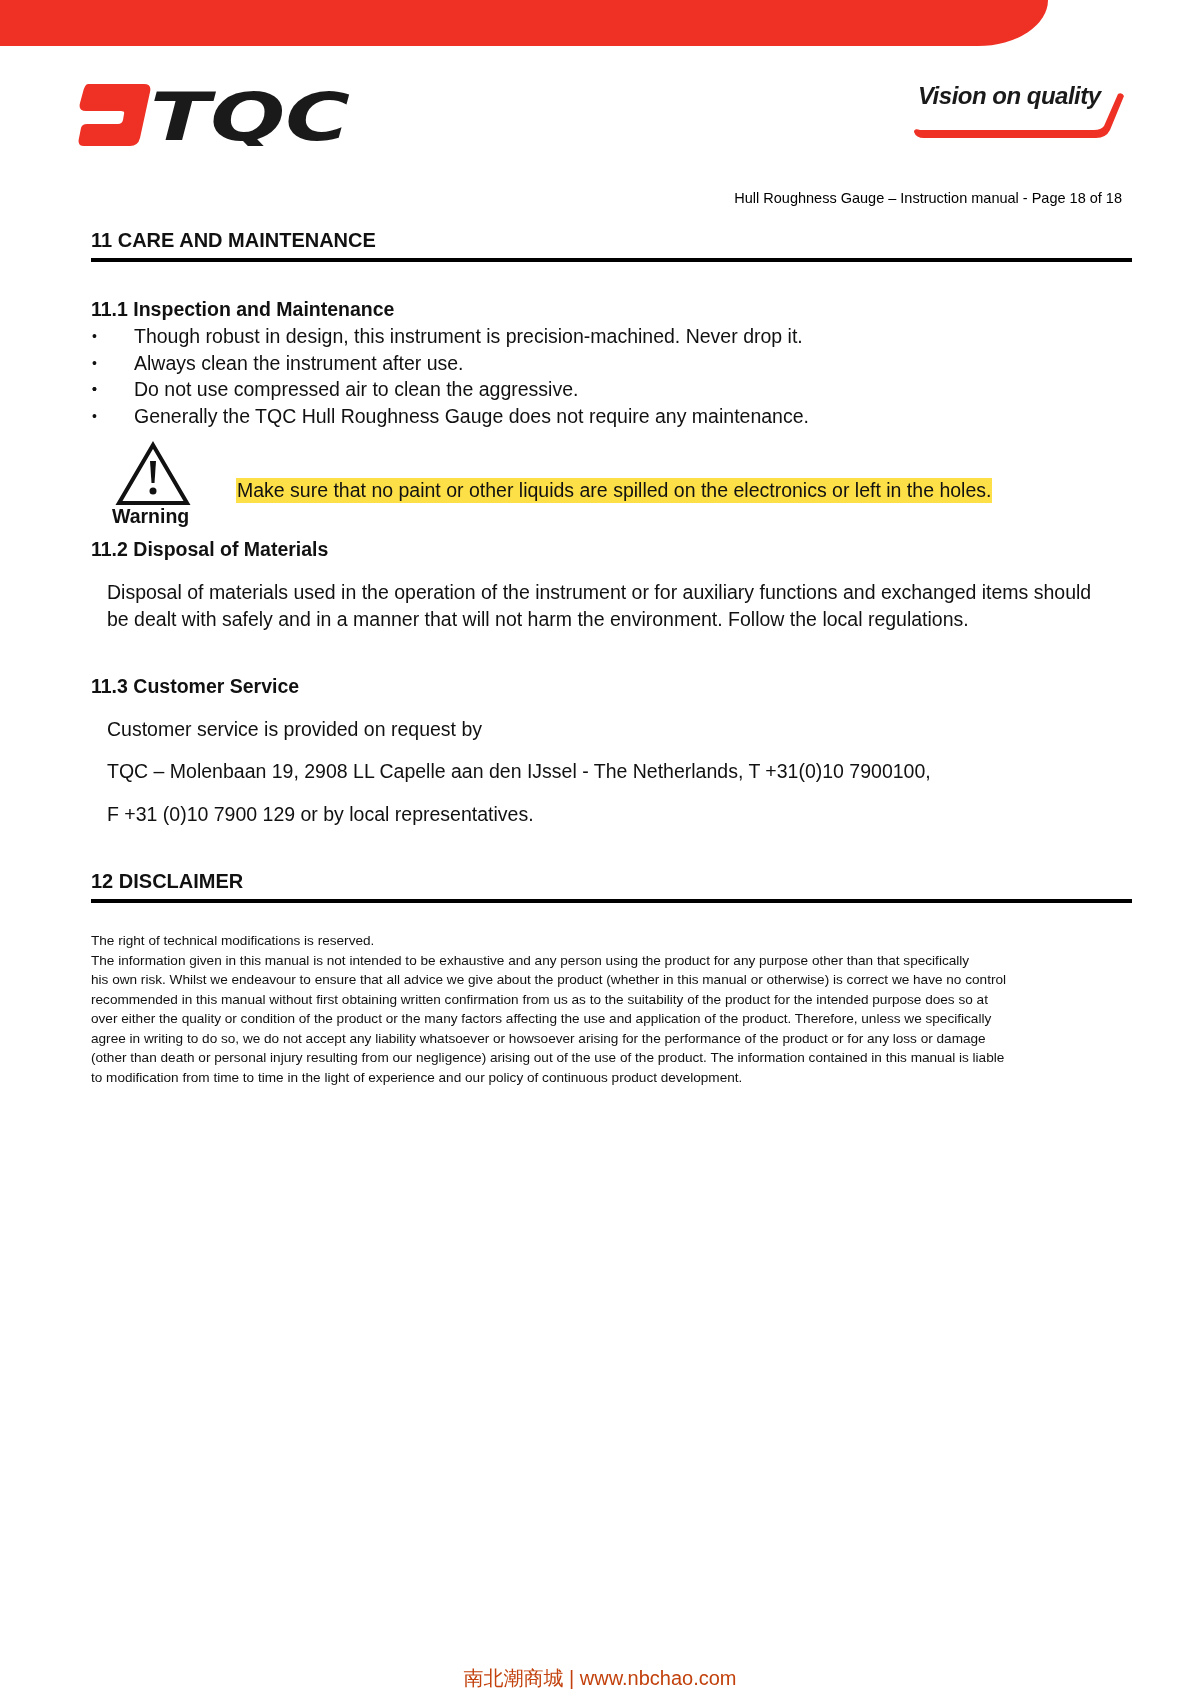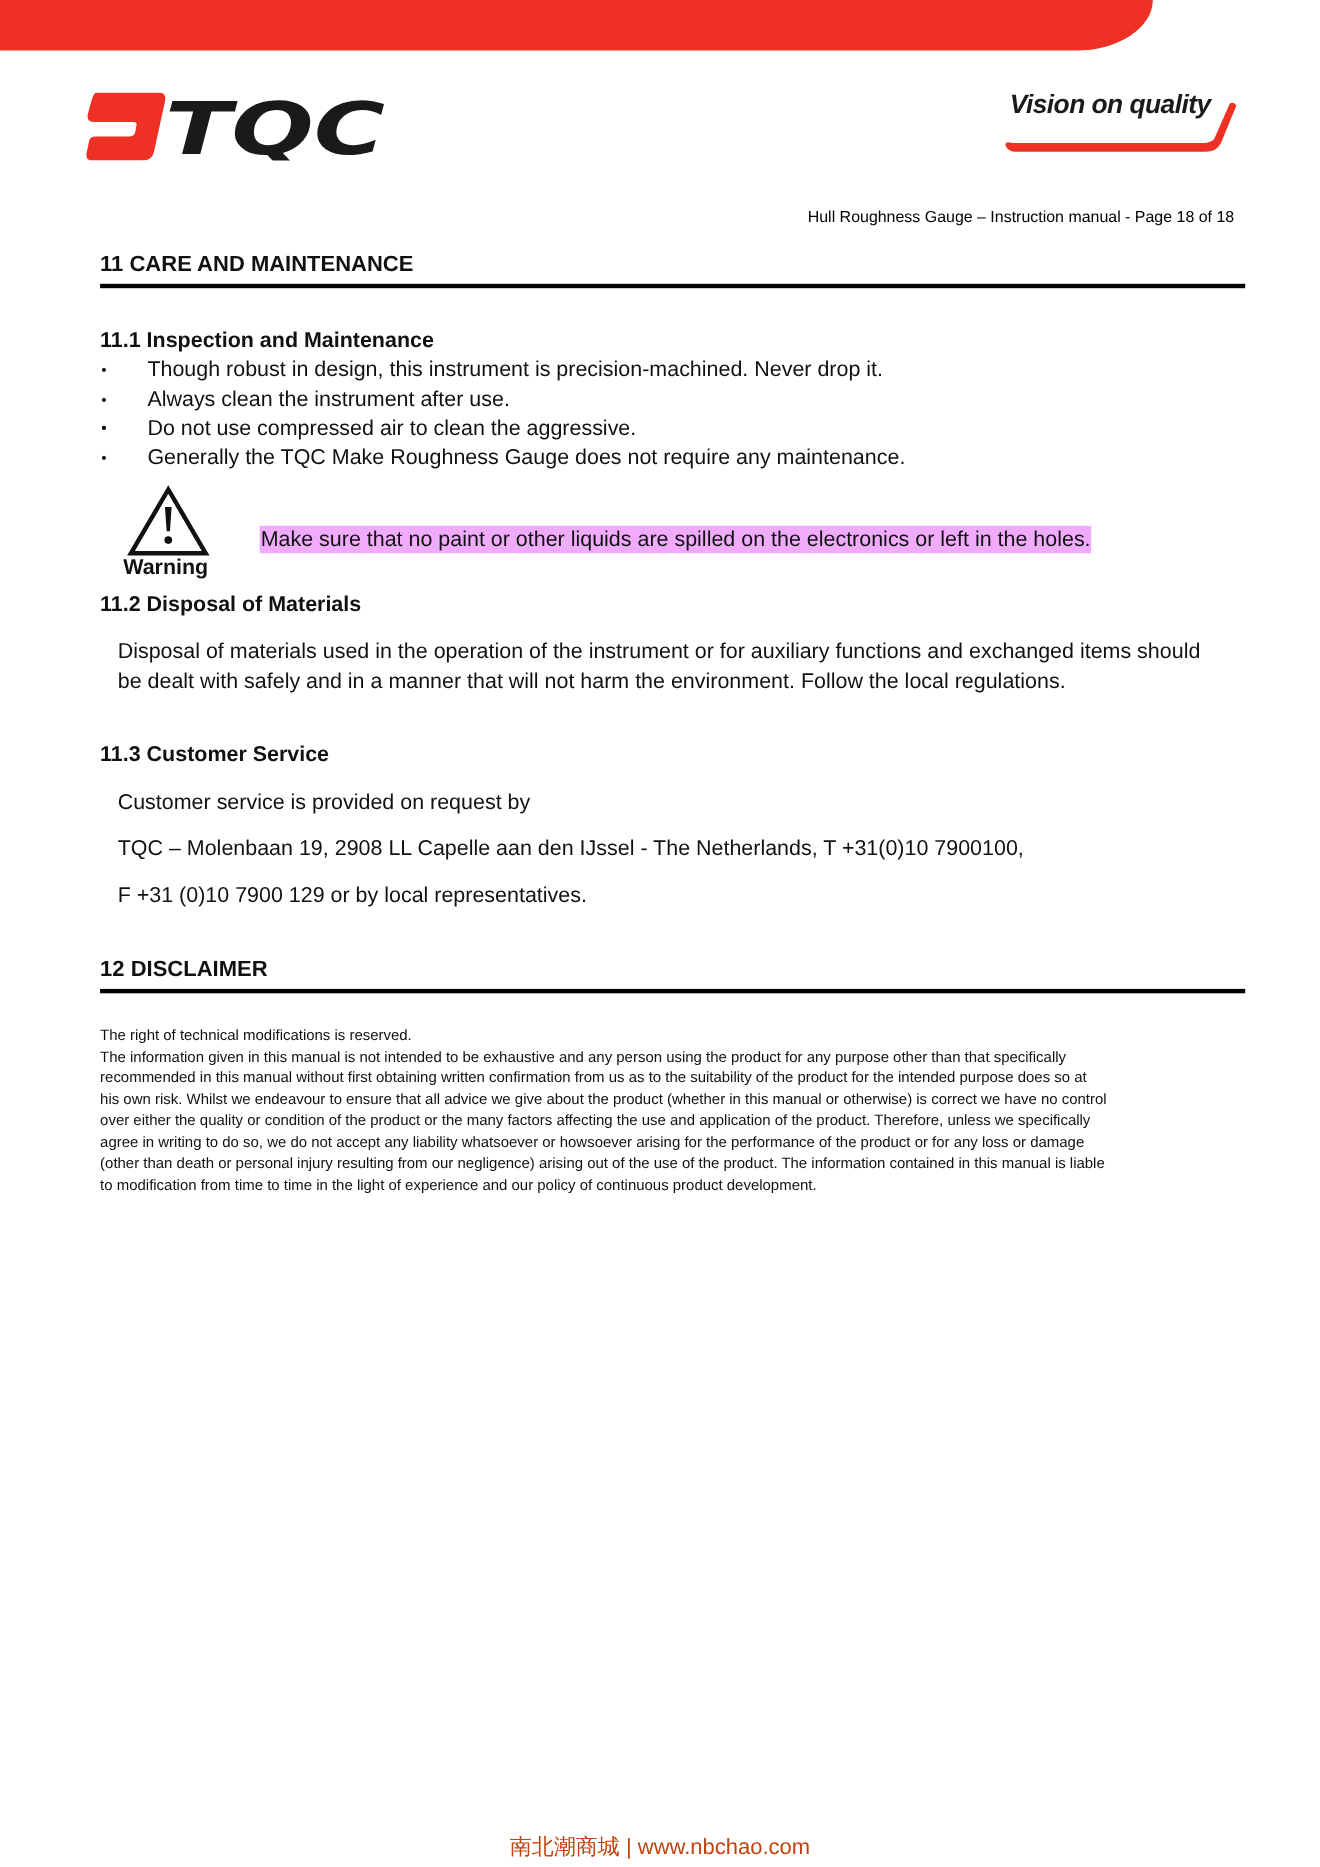--- a/index.html
+++ b/index.html
@@ -18,21 +18,21 @@
              border-bottom: 4px solid #000; line-height: 24px; }
     h2.sub { font-size: 19.5px; font-weight: bold; margin: 0; line-height: 27px; }
     .body-text { font-size: 19.5px; line-height: 26.6px; margin: 16px; }
     ul.bullets { list-style: none; margin: 0; padding: 0; }
     ul.bullets li { position: relative; padding-left: 43px; font-size: 19.5px; line-height: 26.6px; }
     ul.bullets li .dot { position: absolute; left: 1px; top: 0; font-size: 14px; }
     .warn-row { position: relative; height: 95px; margin-top: 12px; }
     .warn-icon { position: absolute; left: 24px; top: 0; width: 76px; height: 66px; }
     .warn-label { position: absolute; left: 21px; top: 64px; font-size: 19.5px; font-weight: bold; }
     .warn-msg { position: absolute; left: 145px; top: 37px; font-size: 19.5px; line-height: 25px;
-                background: #f0abfc; padding: 0 1px; white-space: nowrap; }
+                background: #fde047; padding: 0 1px; white-space: nowrap; }
     .gap-s { height: 24px; }
     .gap-m { height: 26px; }
     .disclaimer { font-size: 13.6px; line-height: 19.5px; margin: 0; }
     .footer { position: absolute; left: 0; width: 1200px; top: 1665px; text-align: center;
               font-size: 20px; color: #c2410c; }
   </style>
 </head>
 <body>
 
 <div class="top-band"></div>
@@ -54,21 +54,21 @@
 <div class="content">
   <h1 class="sec">11 CARE AND MAINTENANCE</h1>
   <div style="height:34px"></div>
 
   <h2 class="sub">11.1 Inspection and Maintenance</h2>
   <ul class="bullets">
     <li><span class="dot">•</span><span>Though robust in design, this instrument is precision-machined. Never drop it.</span></li>
     <li><span class="dot">•</span><span>Always clean the instrument after use.</span></li>
     <li><span class="dot">•</span></li>
     <li><span class="dot">•</span><span>Do not use compressed air to clean the aggressive.</span></li>
-    <li><span class="dot">•</span><span>Generally the TQC Make Roughness Gauge does not require any maintenance.</span></li>
+    <li><span class="dot">•</span><span>Generally the TQC Hull Roughness Gauge does not require any maintenance.</span></li>
   </ul>
 
   <div class="warn-row">
     <svg class="warn-icon" viewBox="0 0 76 66">
       <path d="M38 4 L72 62 H4 Z" fill="none" stroke="#111" stroke-width="4" stroke-linejoin="miter"></path>
       <path d="M35 20 H41 L39.5 42 H36.5 Z" fill="#111"></path>
       <circle cx="38" cy="50" r="3.5" fill="#111"></circle>
     </svg>
     <span class="warn-label">Warning</span>
     <span class="warn-msg">Make sure that no paint or other liquids are spilled on the electronics or left in the holes.</span>
@@ -82,22 +82,22 @@
   <p class="body-text">Customer service is provided on request by</p>
   <p class="body-text">TQC – Molenbaan 19, 2908 LL  Capelle aan den IJssel - The Netherlands, T +31(0)10 7900100,</p>
   <p class="body-text">F +31 (0)10 7900 129 or by local representatives.</p>
   <div class="gap-m"></div>
 
   <h1 class="sec">12 DISCLAIMER</h1>
   <div style="height:28px"></div>
   <div>
     <p class="disclaimer">The right of technical modifications is reserved.</p>
     <p class="disclaimer">The information given in this manual is not intended to be exhaustive and any person using the product for any purpose other than that specifically</p>
+    <p class="disclaimer">his own risk.  Whilst we endeavour to ensure that all advice we give about the product (whether in this manual or otherwise) is correct we have no control</p>
     <p class="disclaimer">recommended in this manual without first obtaining written confirmation from us as to the suitability of the product for the intended purpose does so at</p>
-    <p class="disclaimer">his own risk.  Whilst we endeavour to ensure that all advice we give about the product (whether in this manual or otherwise) is correct we have no control</p>
     <p class="disclaimer">over either the quality or condition of the product or the many factors affecting the use and application of the product. Therefore, unless we specifically</p>
     <p class="disclaimer">agree in writing to do so, we do not accept any liability whatsoever or howsoever arising for the performance of the product or for any loss or damage</p>
     <p class="disclaimer">(other than death or personal injury resulting from our negligence) arising out of the use of the product. The information contained in this manual is liable</p>
     <p class="disclaimer">to modification from time to time in the light of experience and our policy of continuous product development.</p>
   </div>
 </div>
 
 <div class="footer">南北潮商城 | www.nbchao.com</div>
 
 </body></html>

